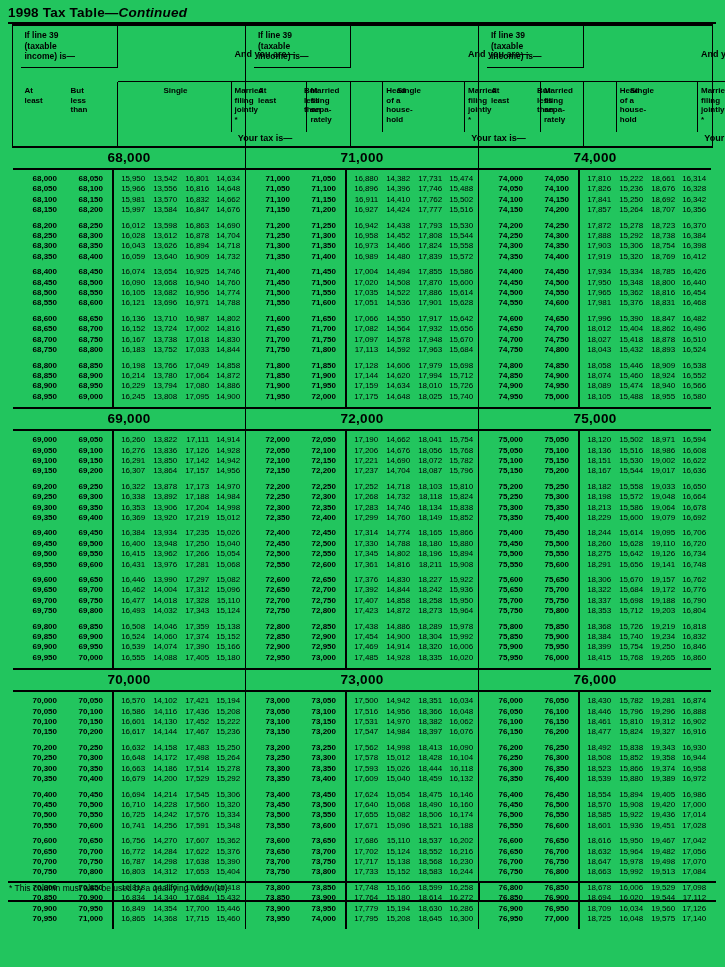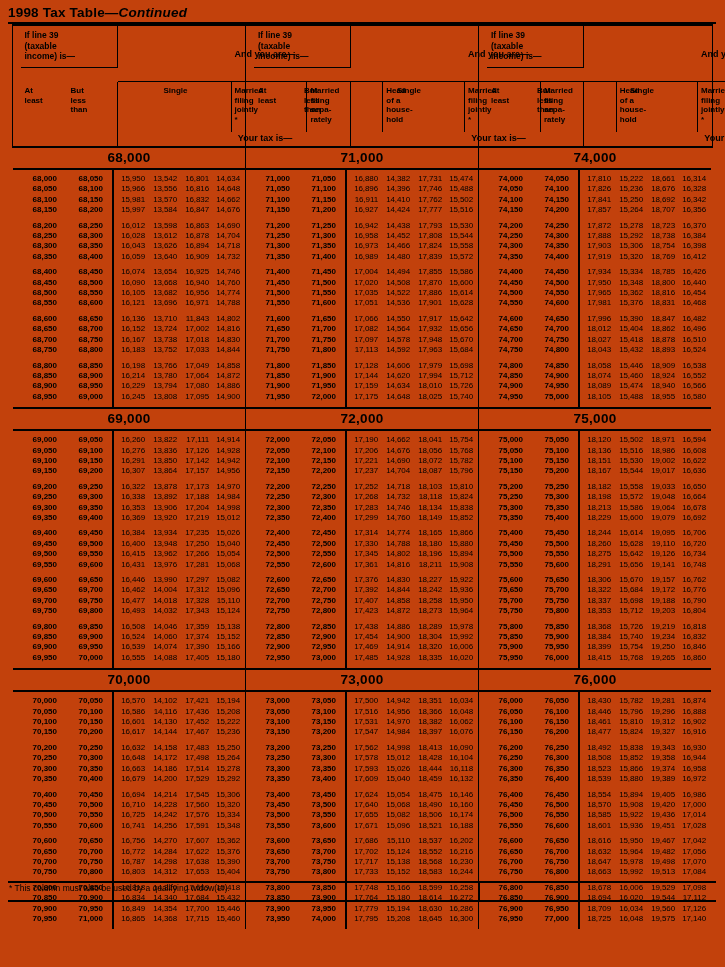--- a/index.html
+++ b/index.html
@@ -1,16 +1,16 @@
 <!DOCTYPE html>
 <html><head>
 <meta charset="utf-8">
 <style>
   html,body{margin:0;padding:0;background:#e8e8e8;}
-  .page{position:relative;width:725px;height:967px;background:#c2410c;color:#000;
+  .page{position:relative;width:725px;height:967px;background:#22c55e;color:#000;
         font-family:"Liberation Sans","DejaVu Sans",sans-serif;overflow:hidden;}
   
   .title-row{position:absolute;top:5px;left:8px;right:9px;border-bottom:2px solid #000;
              padding-bottom:2px;font-size:13.5px;font-weight:bold;letter-spacing:.2px;}
   .title-row .cont{font-style:italic;}
   
   .panels{position:absolute;top:24px;left:13px;right:14px;display:flex;align-items:stretch;}
   .panel{flex:1 1 0;position:relative;min-width:0;}
   .panel+.panel{border-left:1.5px solid #000;}
   
@@ -193,21 +193,21 @@
               <span>16,971</span>
               <span>14,788</span>
             </div>
           </div>
           <div class="group">
             <div class="row">
               <span class="inc">68,600</span>
               <span class="inc">68,650</span>
               <span>16,136</span>
               <span>13,710</span>
-              <span>11,843</span>
+              <span>16,987</span>
               <span>14,802</span>
             </div>
             <div class="row">
               <span class="inc">68,650</span>
               <span class="inc">68,700</span>
               <span>16,152</span>
               <span>13,724</span>
               <span>17,002</span>
               <span>14,816</span>
             </div>

